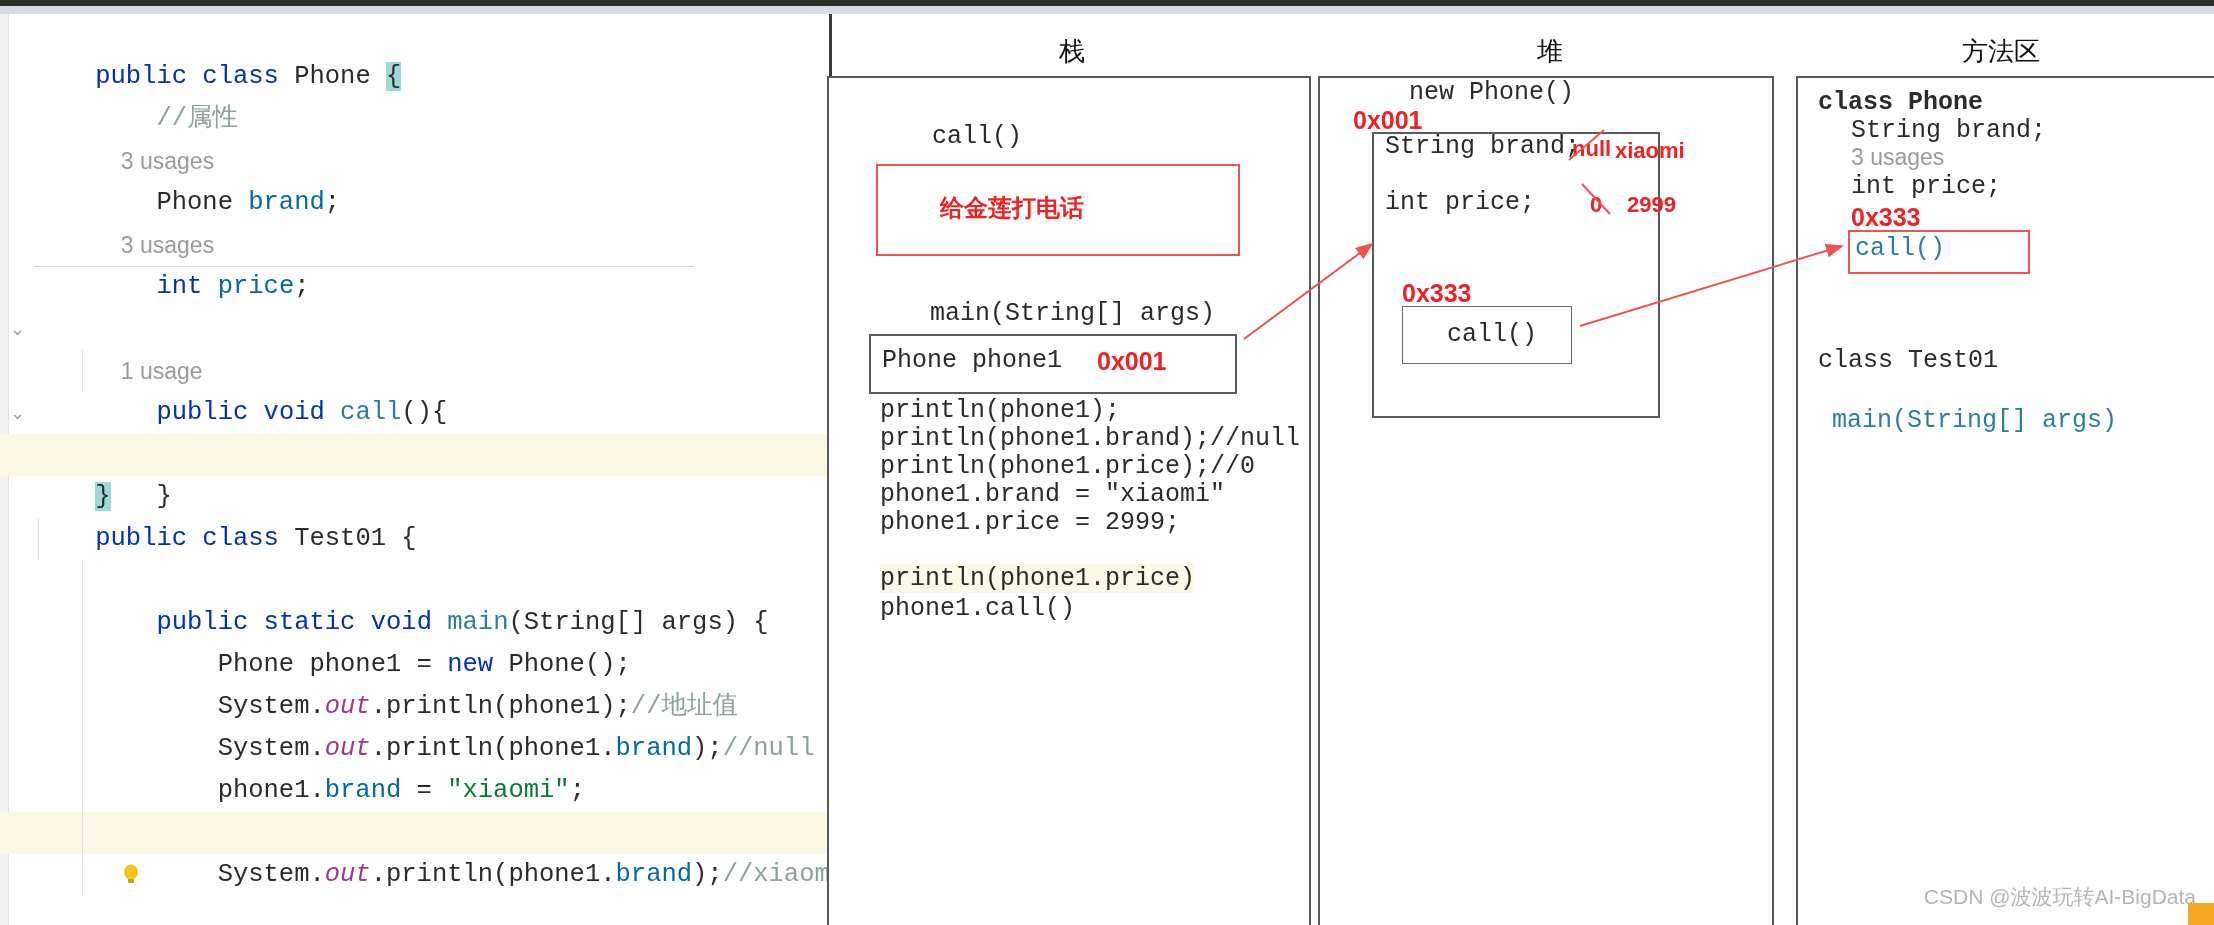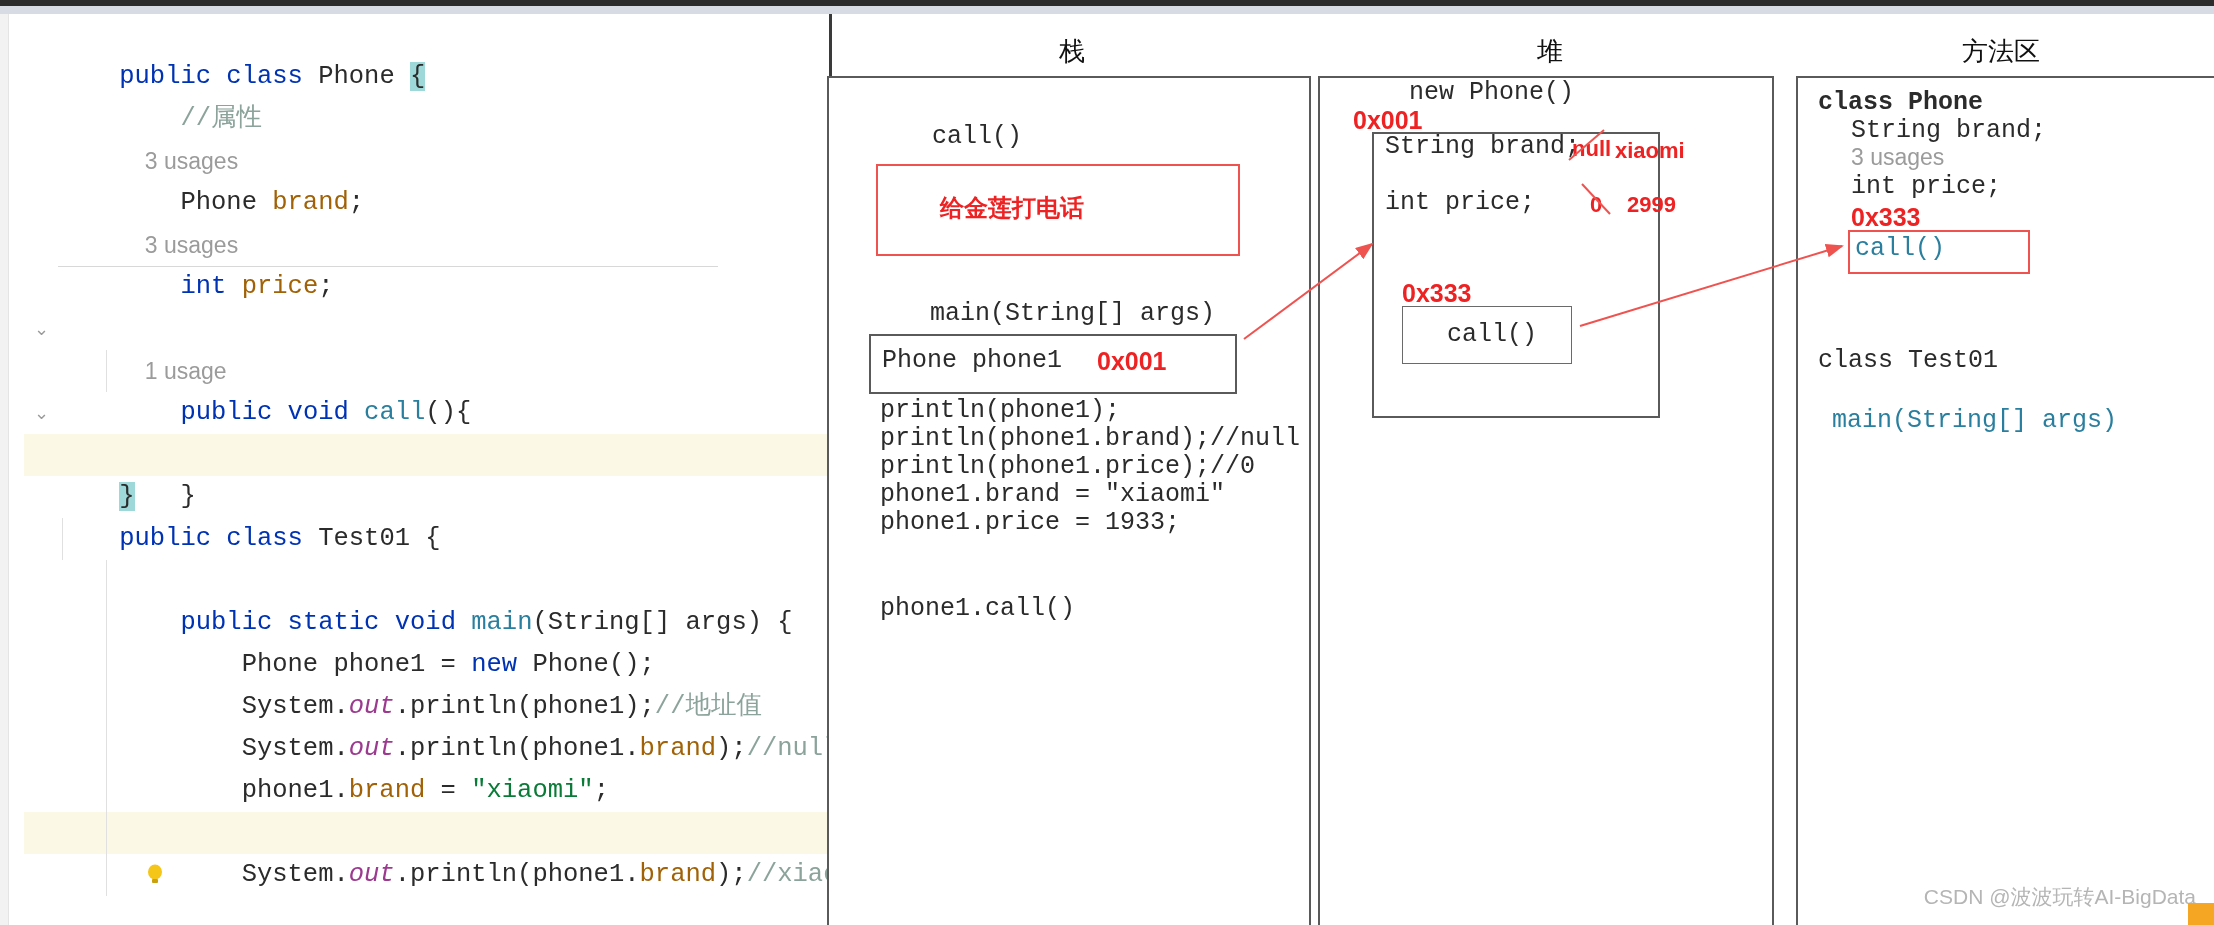--- a/index.html
+++ b/index.html
@@ -15,38 +15,37 @@
   #topbar-light{position:absolute;left:0;top:6px;width:2214px;height:8px;background:#d7dbe3;}
 
   
   #code-pane{
     position:absolute;left:0;top:14px;width:830px;height:911px;
     background:#ffffff;
     font-family:"Liberation Mono","DejaVu Sans Mono",monospace;
     font-size:25.5px;
     line-height:42px;
     overflow:hidden;
-    padding-left:24px;
   }
   #code-gutter{
     position:absolute;left:0;top:0;width:8px;height:911px;background:#f2f2f2;
     border-right:1px solid #e4e4e4;
   }
   #code-foldstrip{
     position:absolute;left:9px;top:0;width:22px;height:911px;background:#ffffff;
   }
   .code-line{
     position:relative;height:42px;white-space:pre;padding-left:34px;
     color:#2b2b2b;
   }
   .code-line.hl{background:#fbf8e6;}
   .ln-sep{position:absolute;left:34px;width:660px;height:1px;background:#d8d8d8;top:0;}
   .kw{color:#0033b3;}
   .typ{color:#2b2b2b;}
-  .fld{color:#a16207;}
+  .fld{color:#0369a1;}
   .mth{color:#2a7f9e;}
   .str{color:#0a7a37;}
   .num{color:#2454d8;}
   .cmt{color:#8ba39b;}
   .gray{color:#9b9b9b;font-family:"Liberation Sans",sans-serif;font-size:23px;}
   .ital{font-style:italic;color:#9b3a8f;}
   .caret{background:#9fd8d8;}
   .bulb{
     position:absolute;left:30px;top:5px;width:18px;height:22px;
   }
@@ -227,21 +226,22 @@
   <div class="di-text" style="left:98px;top:285px;">main(String[] args)</div>
 
   <div class="inner-box" style="left:37px;top:320px;width:364px;height:56px;"></div>
   <div class="di-text" style="left:50px;top:332px;">Phone phone1</div>
   <div class="di-text red" style="left:265px;top:333px;font-size:25px;">0x001</div>
 
   <div class="di-text" style="left:48px;top:382px;">println(phone1);</div>
   <div class="di-text" style="left:48px;top:410px;">println(phone1.brand);//null</div>
   <div class="di-text" style="left:48px;top:438px;">println(phone1.price);//0</div>
   <div class="di-text" style="left:48px;top:466px;">phone1.brand = "xiaomi"</div>
-  <div class="di-text" style="left:48px;top:494px;">phone1.price = 1933;</div>
+  <div class="di-text" style="left:48px;top:494px;">phone1.price = 2999;</div>
+  <div class="di-text hl" style="left:48px;top:550px;">println(phone1.price)</div>
   <div class="di-text" style="left:48px;top:580px;">phone1.call()</div>
 
   <div class="big-box" style="left:486px;top:62px;width:452px;height:849px;"></div>
 
   <div class="di-text" style="left:577px;top:64px;">new Phone()</div>
   <div class="di-text red" style="left:521px;top:92px;font-size:25px;">0x001</div>
 
   <div class="inner-box" style="left:540px;top:118px;width:284px;height:282px;"></div>
   <div class="di-text" style="left:553px;top:118px;">String brand;</div>
   <div class="di-text red" style="left:740px;top:122px;font-size:22px;">null</div>

